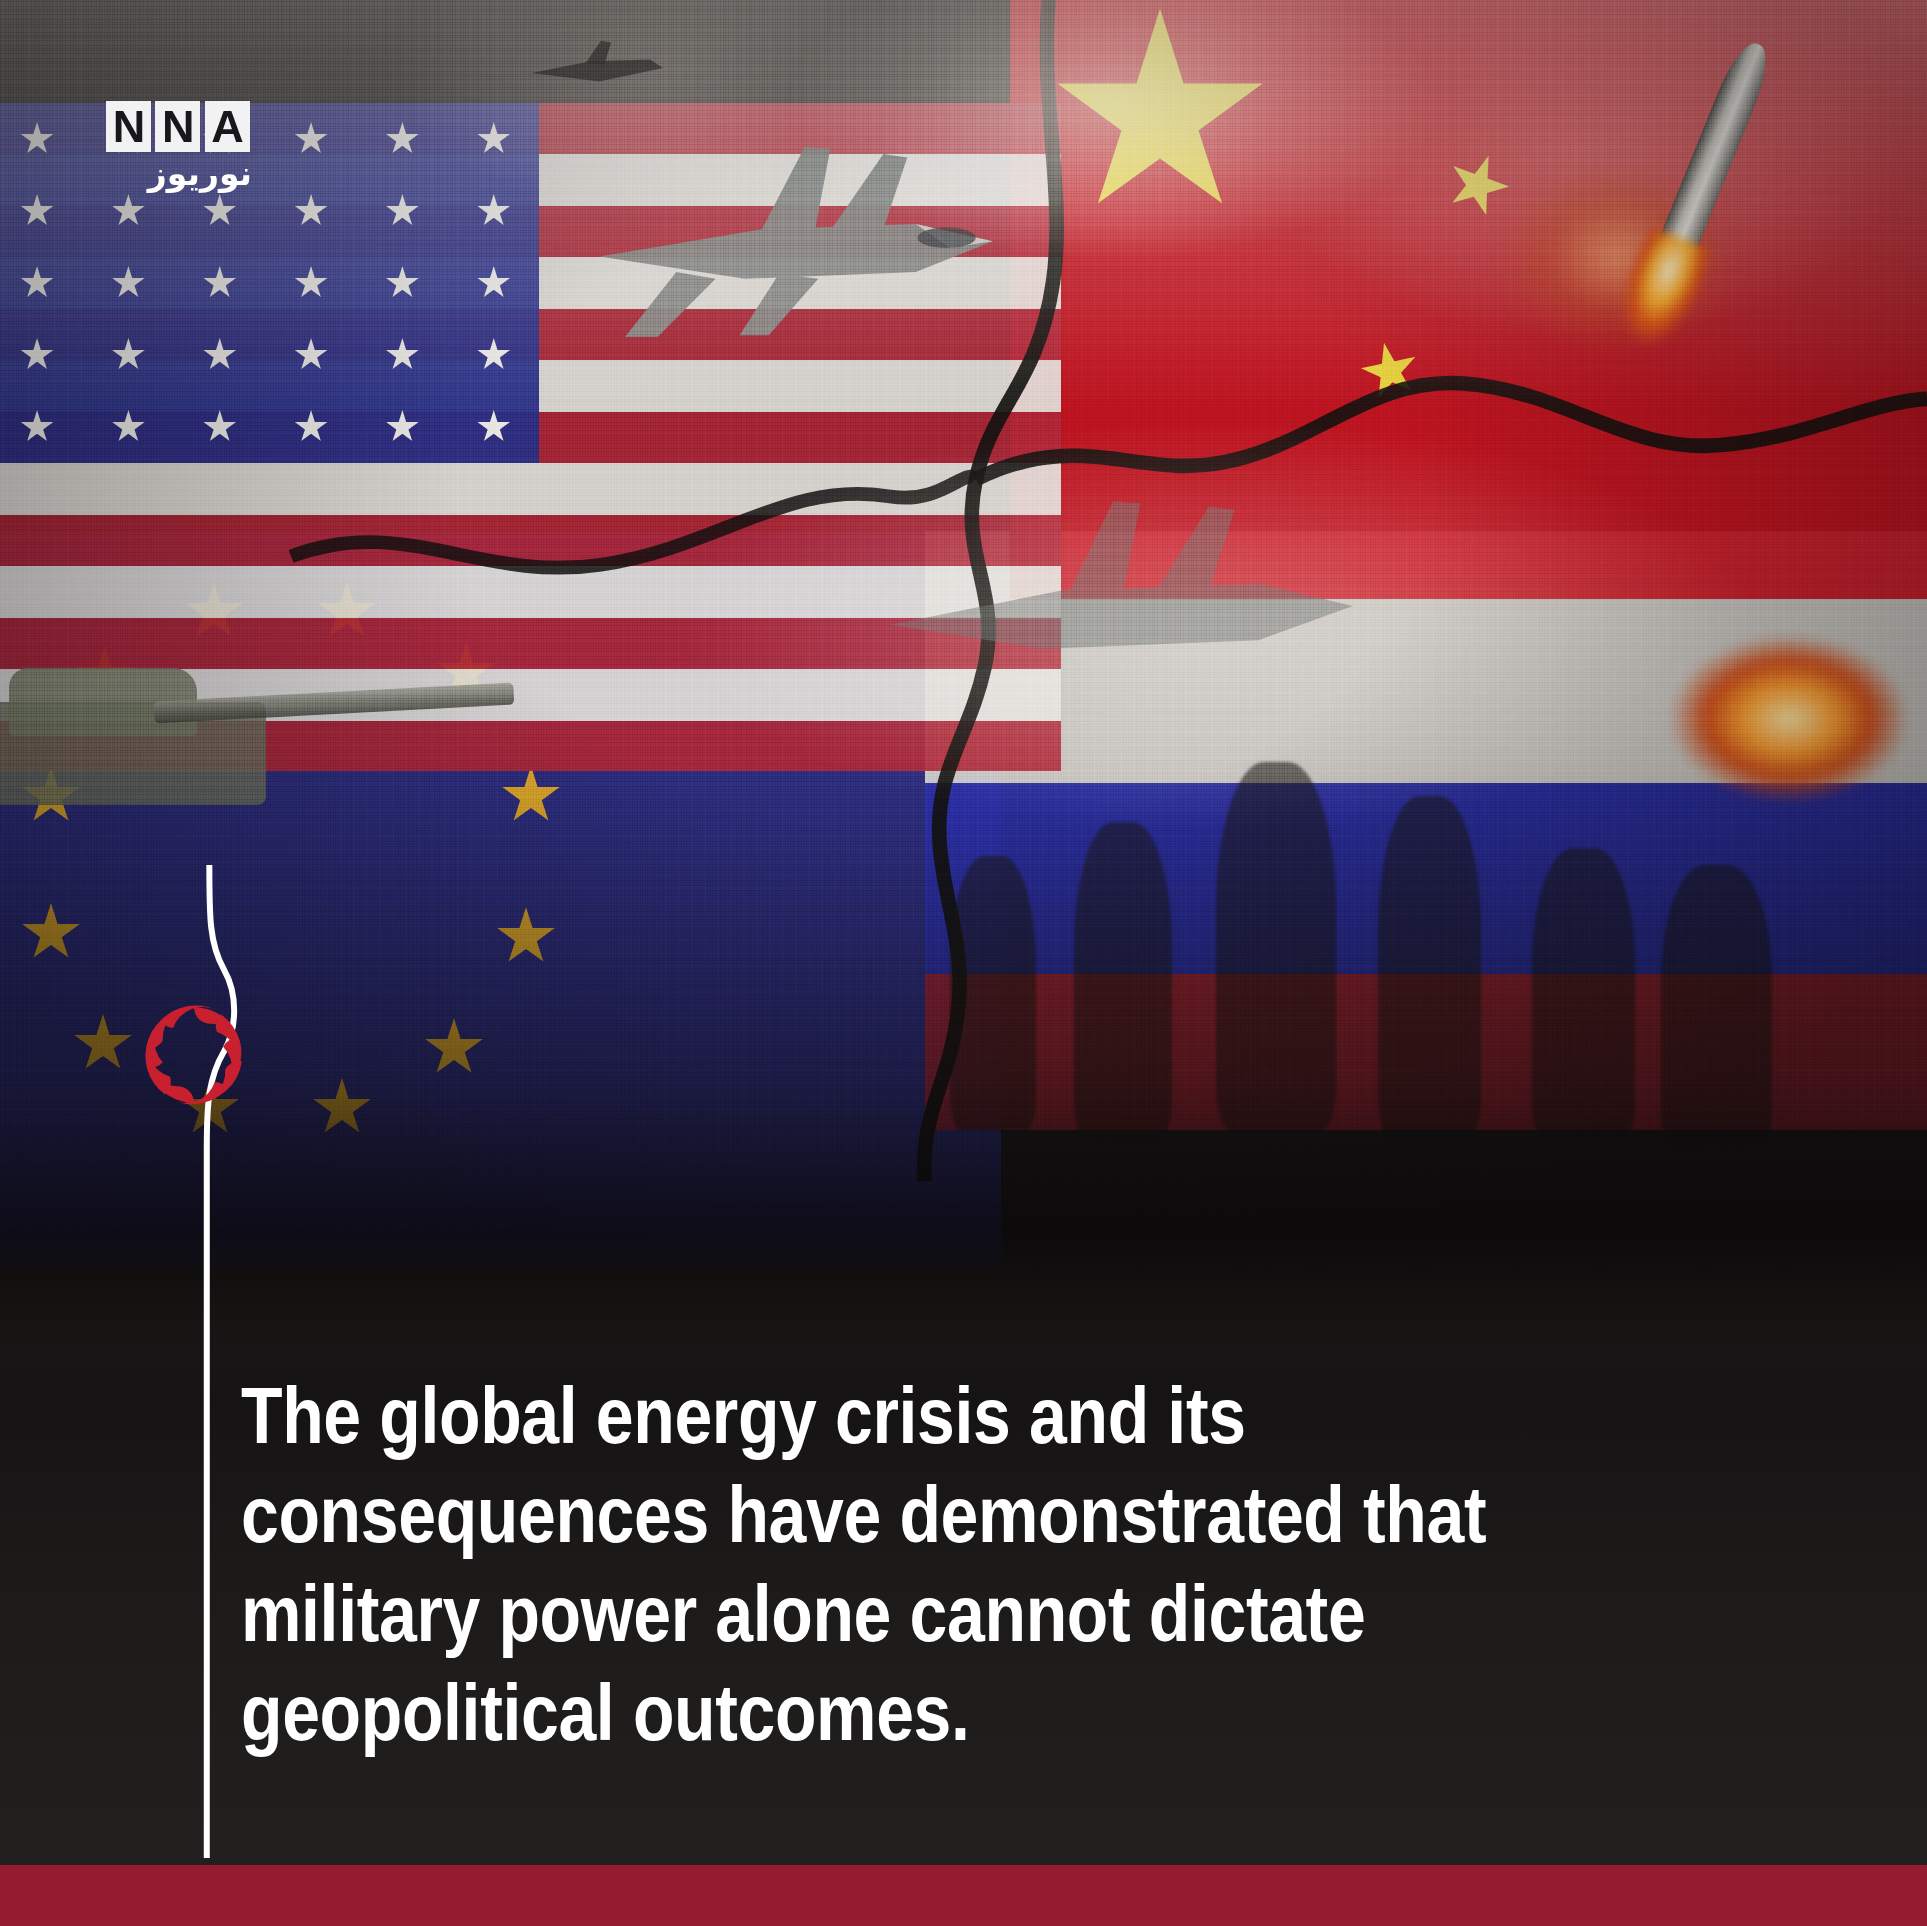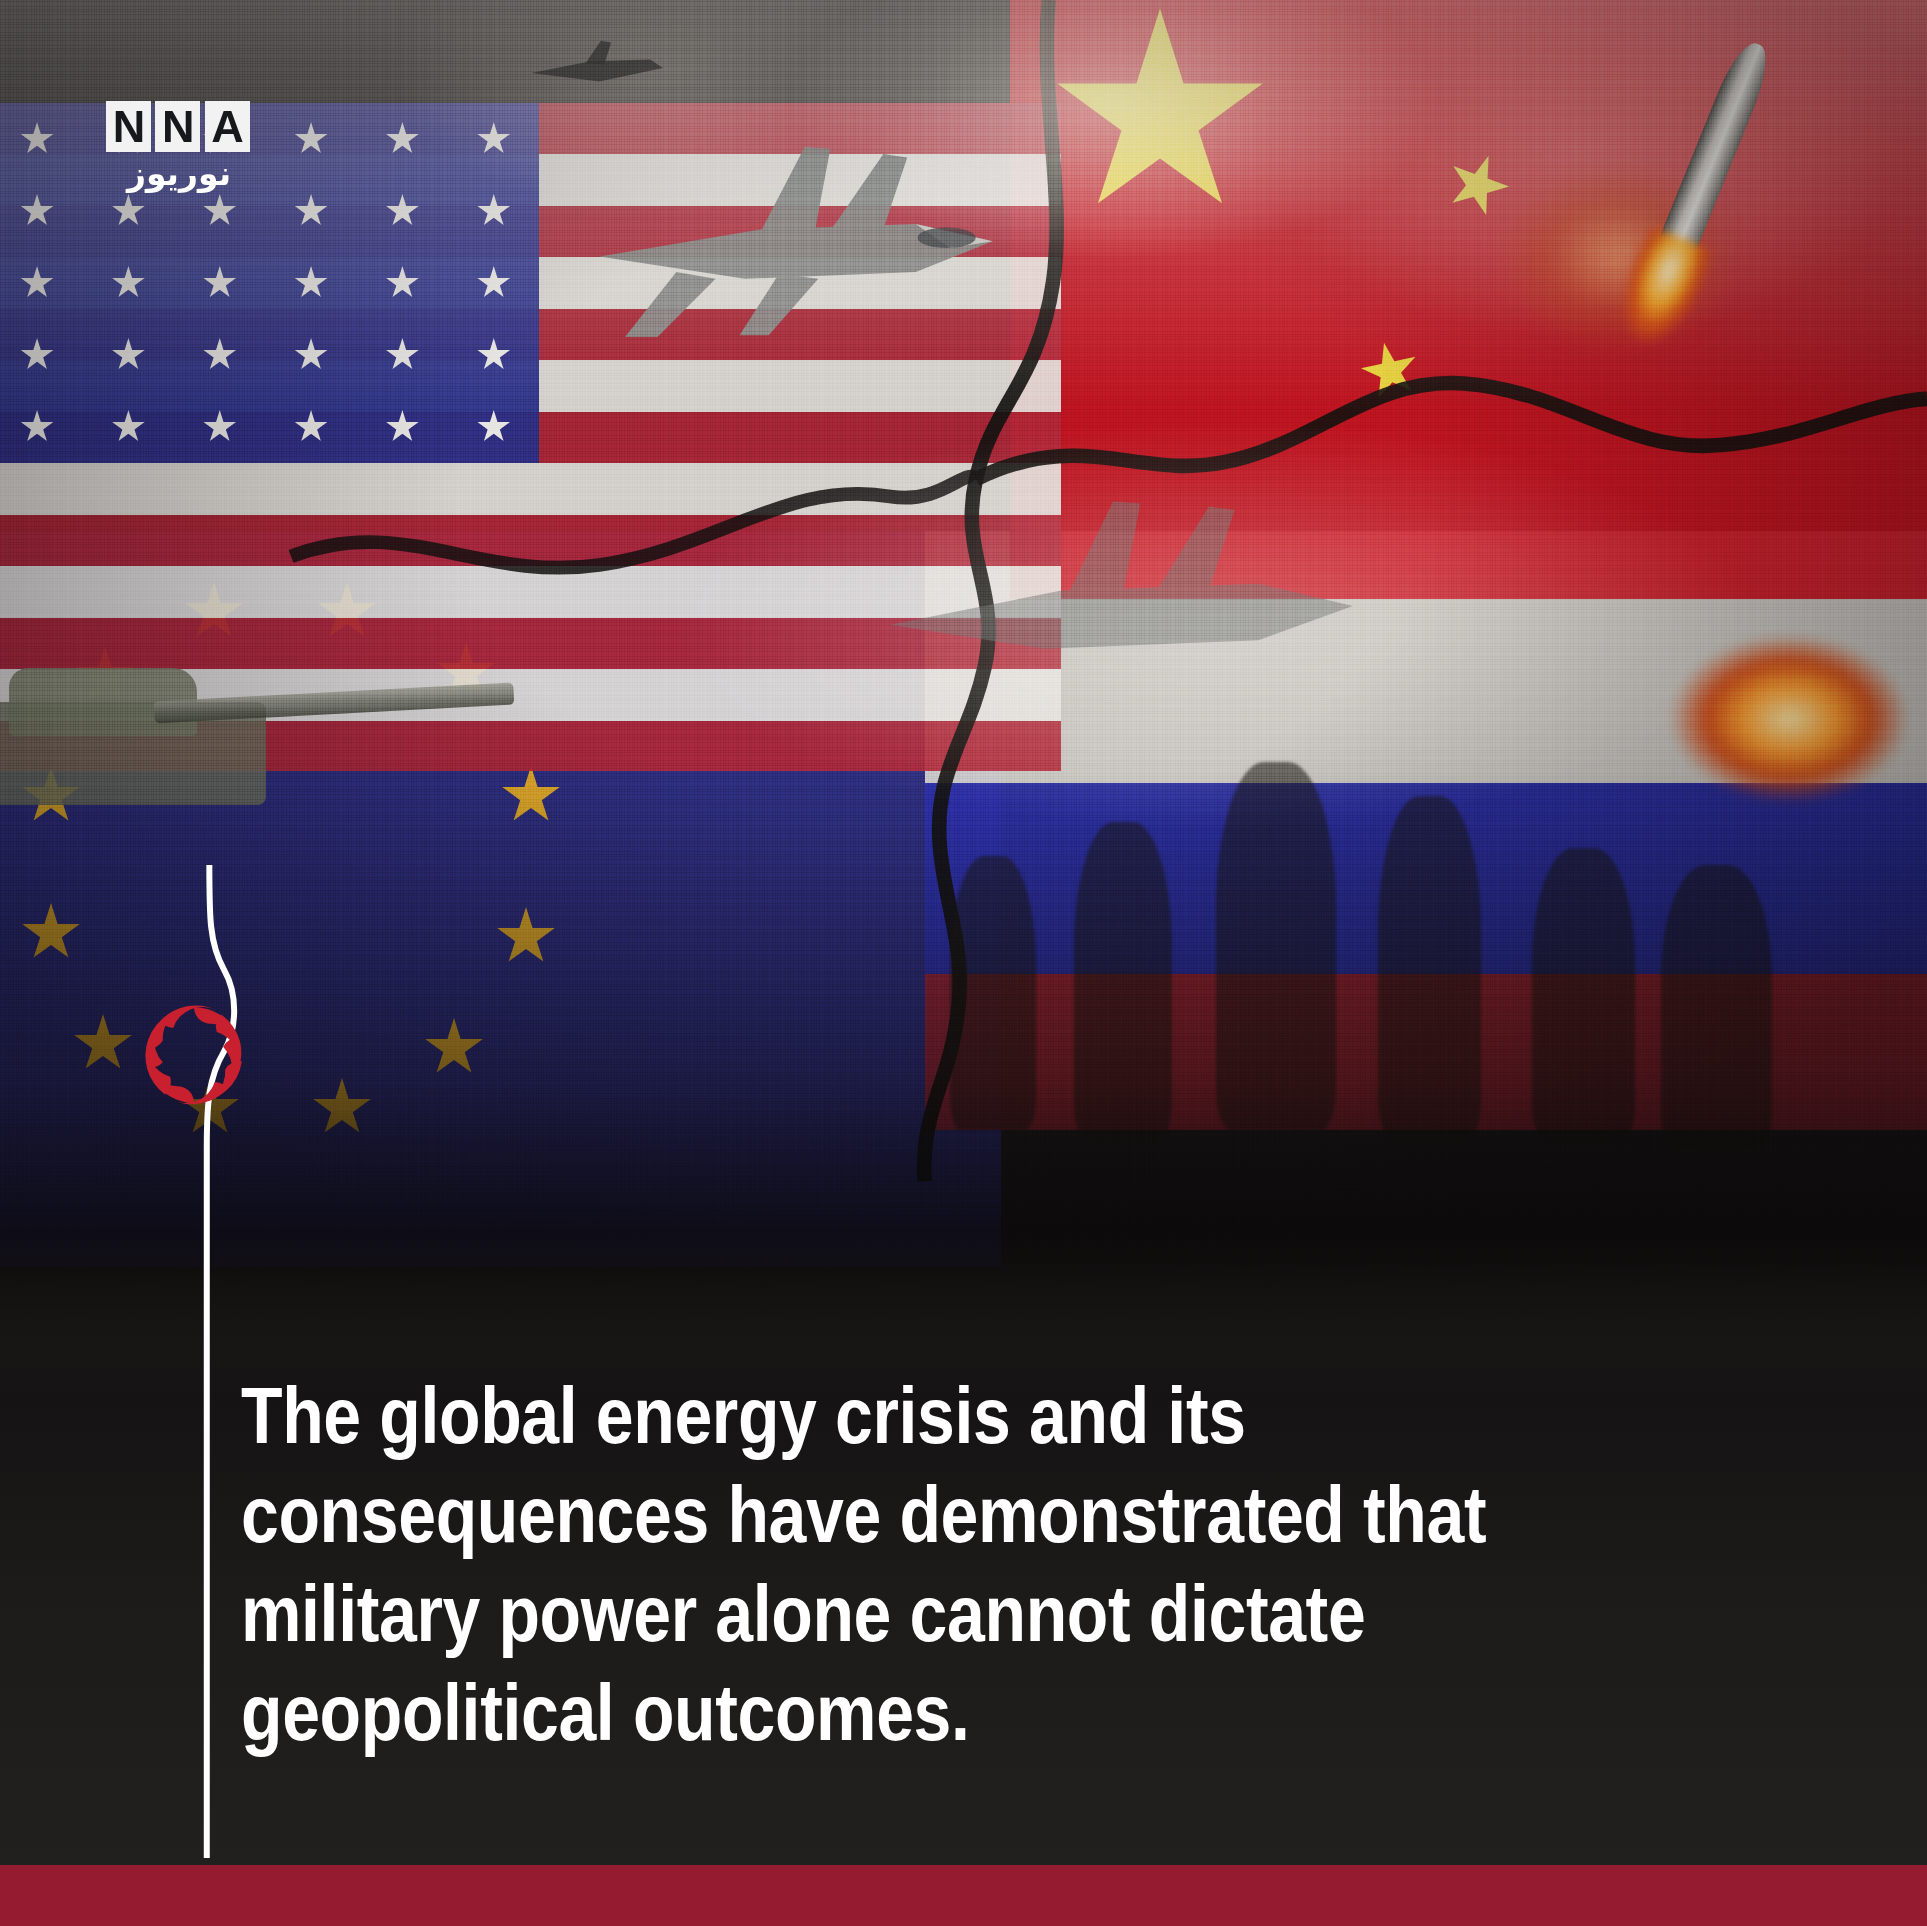--- a/index.html
+++ b/index.html
@@ -153,21 +153,21 @@
   
   .nna{position:absolute;left:106px;top:101px;}
   .nna-letters{display:flex;gap:4.3px;}
   .nna-box{
     width:45px;height:51px;background:#f2f2f2;
     display:flex;align-items:center;justify-content:center;
     color:#16181b;font-family:"Liberation Sans",sans-serif;
     font-weight:700;font-size:45px;line-height:45px;letter-spacing:-0.9px;
   }
   .nna-sub{
-    margin-top:3.4px;width:146px;text-align:center;
+    margin-top:3.4px;width:146px;
     color:#ffffff;font-size:33px;line-height:38px;font-weight:700;
     font-family:"DejaVu Sans",sans-serif;direction:rtl;
   }
 
   
   .redbar{position:absolute;left:0;top:1865px;width:1927px;height:62px;background:#951c30;}
 </style>
 </head>
 <body>
 

